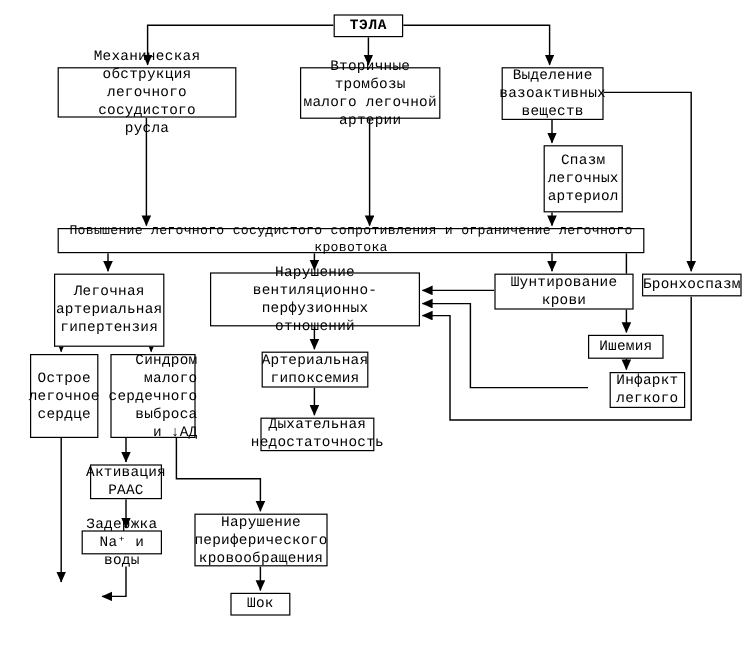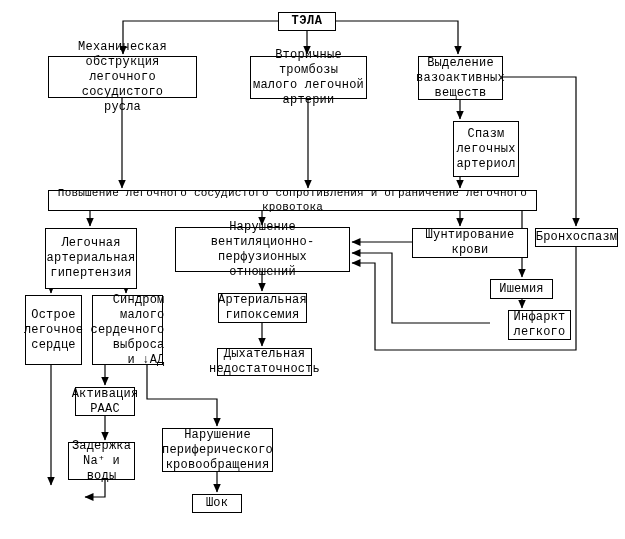--- a/index.html
+++ b/index.html
@@ -144,21 +144,21 @@
 
   <div class="node" style="left:92px; top:295px; width:71px; height:70px;text-align:right;">Синдром
 малого
 сердечного
 выброса
 и ↓АД</div>
 
   <div class="node" style="left:75px; top:387px; width:60px; height:29px;">Активация
 РААС</div>
 
-  <div class="node" style="left:68px; top:442px; width:67px; height:38px;">Задержка
+  <div class="node" style="left:68px; top:442px; width:67px; height:20px;">Задержка
 Na⁺ и воды</div>
 
 
   <div class="node" style="left:218px; top:293px; width:89px; height:30px;">Артериальная
 гипоксемия</div>
 
   <div class="node" style="left:217px; top:348px; width:95px; height:28px;">Дыхательная
 недостаточность</div>
 
   <div class="node" style="left:162px; top:428px; width:111px; height:44px;">Нарушение

